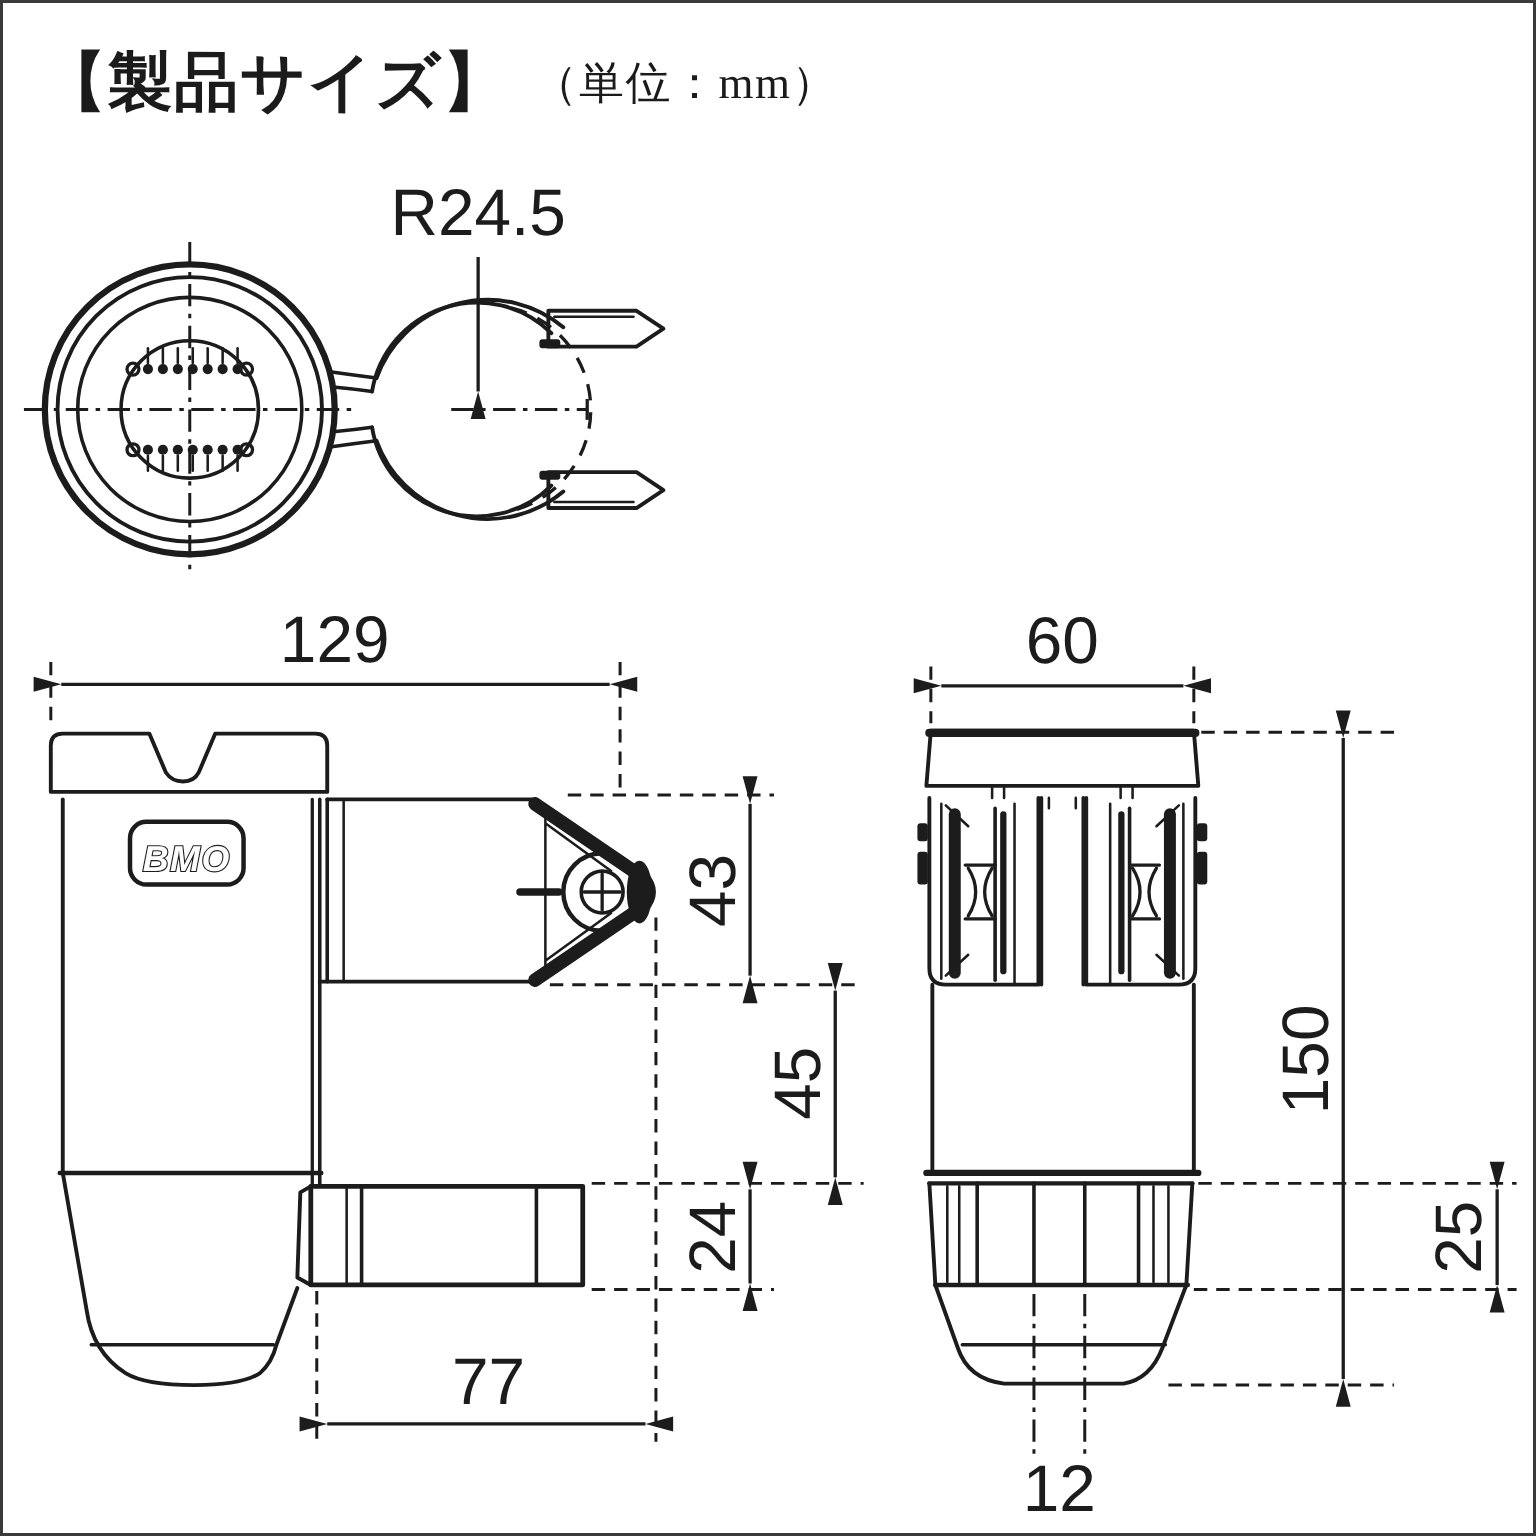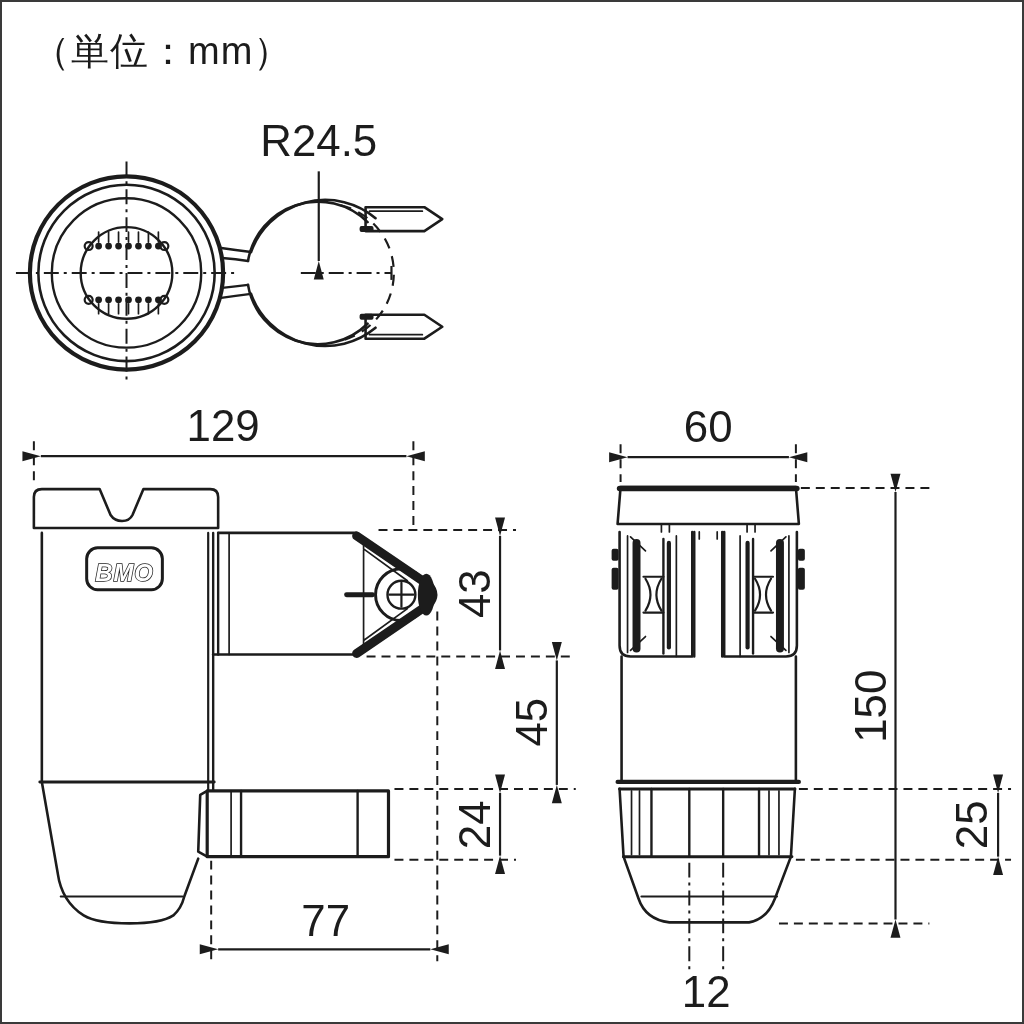--- a/index.html
+++ b/index.html
@@ -3,40 +3,41 @@
 <meta charset="utf-8">
 <style>
   html,body{margin:0;padding:0;background:#ffffff;}
   .canvas{
     position:relative;width:1024px;height:1024px;background:#ffffff;
     border:2px solid #3a3a3a;box-sizing:border-box;overflow:hidden;
     font-family:"Liberation Sans",sans-serif;
   }
   .title{position:absolute;left:26px;top:24px;display:flex;align-items:center;color:#1b1b1b;z-index:2;}
   .title-main{font-size:43px;font-weight:600;letter-spacing:1px;}
-  .title-unit{font-size:38px;margin-left:4px;letter-spacing:1px;font-weight:500;}
+  .title-unit{font-size:30px;margin-left:16px;letter-spacing:1px;font-weight:500;font-family:Liberation Serif, serif;}
   svg.drawing{position:absolute;left:0;top:0;}
   .ol{fill:none;stroke:#1c1c1c;stroke-width:2.6;stroke-linejoin:round;stroke-linecap:round;}
   .w1{stroke-width:1.7}.w2{stroke-width:2.2}.w24{stroke-width:2.4}
   .w3{stroke-width:3}.w32{stroke-width:3.2}.w4{stroke-width:4.2}
   .w5{stroke-width:5.5}.w8{stroke-width:8}.w9{stroke-width:9}
   .ext{fill:none;stroke:#1c1c1c;stroke-width:2;stroke-dasharray:9 6;}
   .cl{fill:none;stroke:#1c1c1c;stroke-width:2;stroke-dasharray:15 5 3 5;}
   .dima{fill:none;stroke:#1c1c1c;stroke-width:2.2;}
   .blk{fill:#1c1c1c;stroke:none;}
   .lbl{font-family:"Liberation Sans",sans-serif;font-size:44px;fill:#1c1c1c;}
   .logo-text{font-family:"Liberation Sans",sans-serif;font-size:24px;font-weight:bold;font-style:italic;
     letter-spacing:1px;fill:#ffffff;stroke:#1c1c1c;stroke-width:1.5;paint-order:stroke;}
 </style>
 </head>
 <body>
 
 <div class="canvas">
 
   <div class="title">
+    <span class="title-main">【製品サイズ】</span>
     <span class="title-unit">（単位：mm）</span>
   </div>
 
   <svg class="drawing" width="1020" height="1020" viewBox="0 0 1024 1024" xmlns="http://www.w3.org/2000/svg">
     <defs>
       <marker id="arw" viewBox="0 0 20 12" refX="0.5" refY="6" markerWidth="20" markerHeight="12" orient="auto-start-reverse" markerUnits="userSpaceOnUse">
         <path d="M0.5 6 L19 1 L19 11 Z" fill="#1c1c1c"></path>
       </marker>
     </defs>
 

